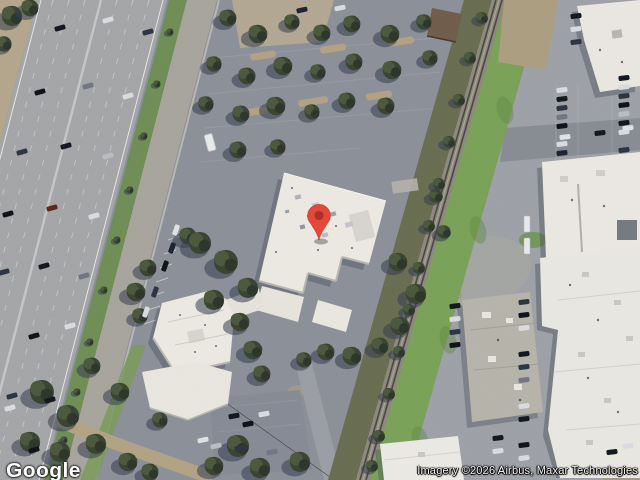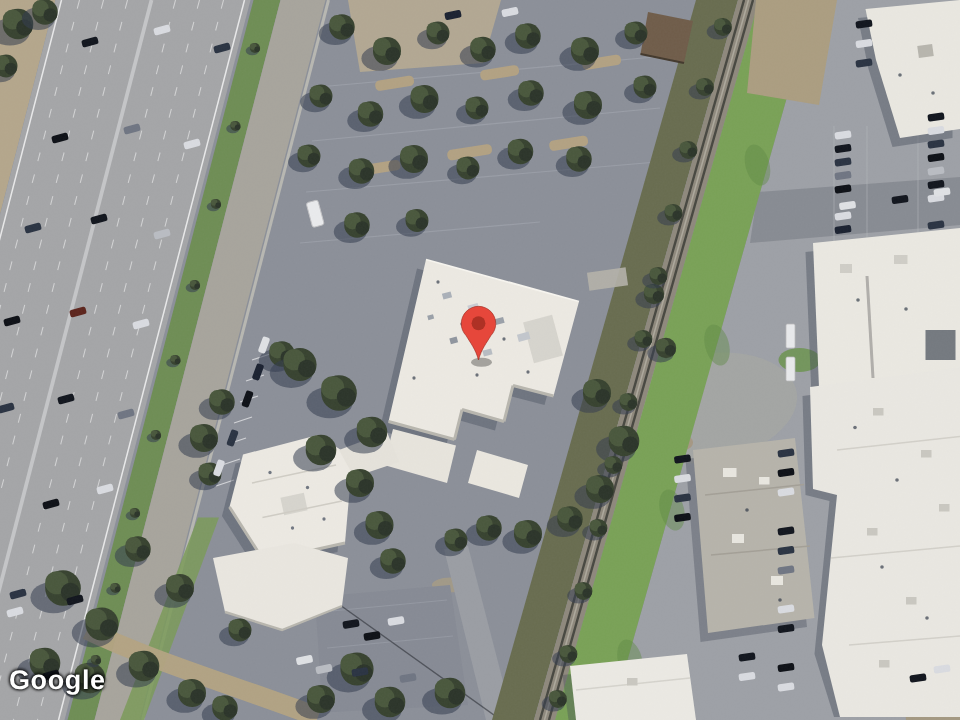--- a/index.html
+++ b/index.html
@@ -1,20 +1,20 @@
 <!DOCTYPE html>
 <html><head>
 <meta charset="utf-8">
 <style>
   html,body{margin:0;padding:0;background:#222;}
   .map-frame{position:relative;width:640px;height:480px;overflow:hidden;
     font-family:"Liberation Sans",sans-serif;background:#8b8f98;}
   .map-frame svg{position:absolute;inset:0;display:block;}
-  .google-logo{position:absolute;left:6px;bottom:18px;z-index:5;
-    font-size:18px;font-weight:600;letter-spacing:.4px;color:#fff;line-height:1;
+  .google-logo{position:absolute;left:6px;bottom:0;z-index:5;
+    font-size:21px;font-weight:600;letter-spacing:.4px;color:#fff;line-height:1;
     text-shadow:0 1px 2px rgba(0,0,0,.7),1px 0 2px rgba(0,0,0,.55),
       -1px 0 2px rgba(0,0,0,.55),0 -1px 2px rgba(0,0,0,.5);text-align:center;}
   .attribution{position:absolute;right:2px;bottom:4px;z-index:5;
     font-size:11px;color:#efefef;letter-spacing:.2px;line-height:1;
     text-shadow:0 0 2px #000,0 0 2px #000,0 1px 1px #000,-1px 0 1px #000,1px 0 1px #000;}
 </style>
 </head>
 <body>
 
 <div class="map-frame">
@@ -379,14 +379,15 @@
   <rect width="640" height="480" filter="url(#grain)" opacity="0.09"></rect>
 
   <g transform="translate(319,240)">
     <ellipse cx="2" cy="1.5" rx="7" ry="3" fill="#000" opacity="0.3"></ellipse>
     <path d="M0 0 C -2 -7.5 -5.5 -11.5 -8.2 -16.2 A 11.5 11.5 0 1 1 8.2 -16.2 C 5.5 -11.5 2 -7.5 0 0 Z" stroke="#9E2B20" stroke-width="0.6" stroke-opacity="0.7" fill="#E6473B"></path>
     <circle cx="0" cy="-24.5" r="4.6" fill="#AE3125"></circle>
   </g>
 </svg>
 
 <div class="google-logo">Google</div>
+<div class="attribution">Imagery ©2026 Airbus, Maxar Technologies</div>
 
 </div>
 
 </body></html>

